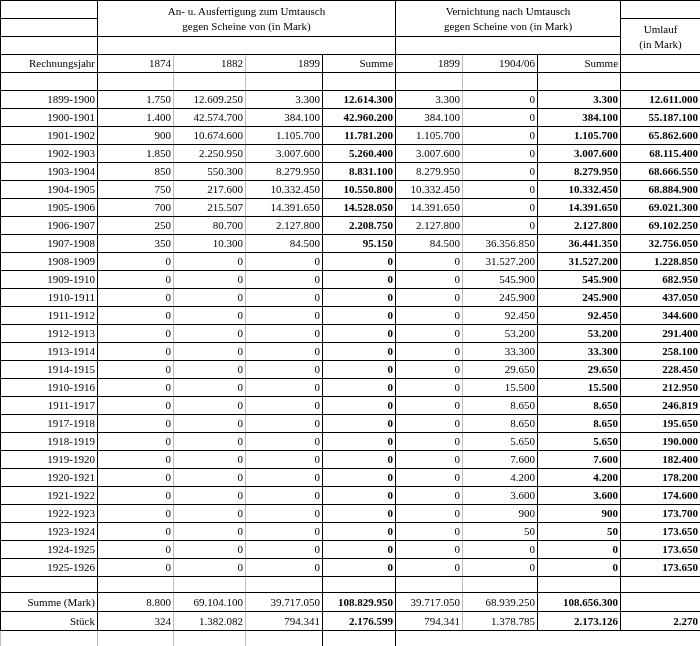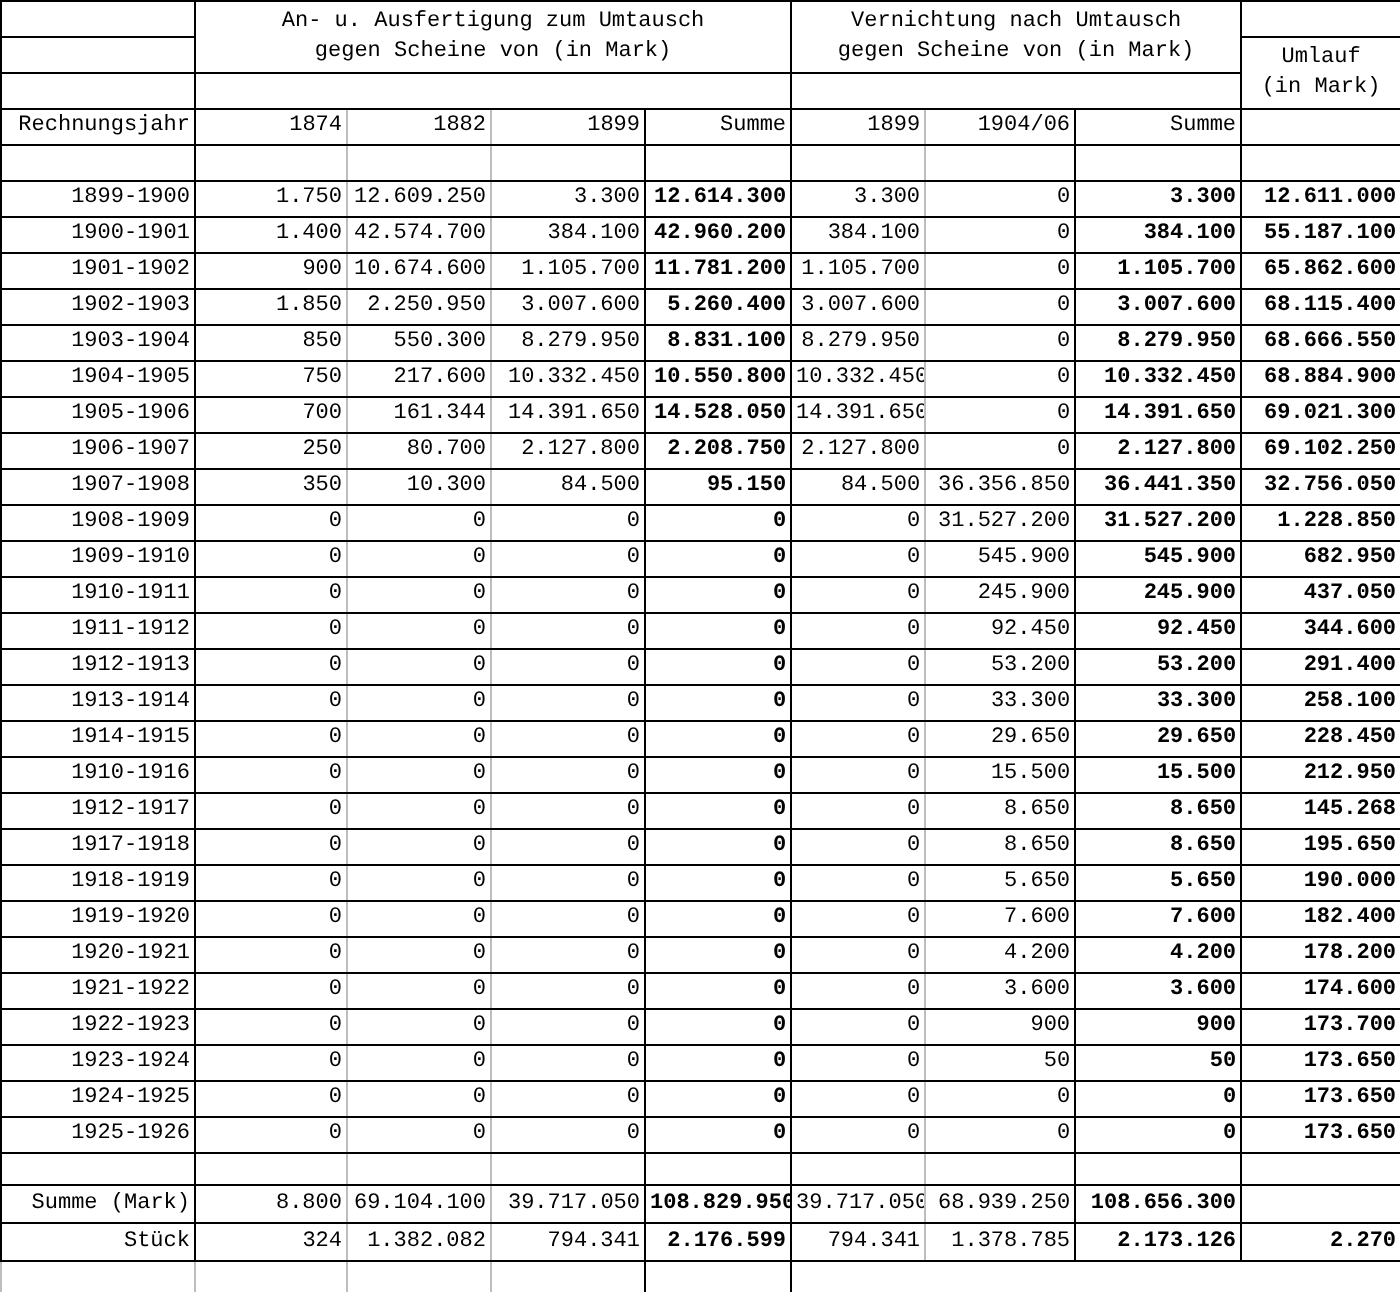--- a/index.html
+++ b/index.html
@@ -5,21 +5,21 @@
   html, body {
     margin: 0;
     padding: 0;
     background: #ffffff;
   }
   .sheet {
     width: 700px;
     height: 646px;
     background: #ffffff;
     overflow: hidden;
-    font-family: Liberation Mono, monospace;
+    font-family: Liberation Serif, serif;
     color: #000000;
   }
   table.grid {
     border-collapse: collapse;
     table-layout: fixed;
     width: 700px;
     border-top: 1px solid #000;
   }
   table.grid td {
     height: 17px;
@@ -173,21 +173,21 @@
           <td class="rb bb num">10.332.450</td>
           <td class="rb bb num bold">10.550.800</td>
           <td class="rg bb num">10.332.450</td>
           <td class="rb bb num">0</td>
           <td class="rb bb num bold">10.332.450</td>
           <td class="rb bb num bold">68.884.900</td>
         </tr>
         <tr>
           <td class="lb rb bb ctr">1905-1906</td>
           <td class="rg bb num">700</td>
-          <td class="rg bb num">161.344</td>
+          <td class="rg bb num">215.507</td>
           <td class="rb bb num">14.391.650</td>
           <td class="rb bb num bold">14.528.050</td>
           <td class="rg bb num">14.391.650</td>
           <td class="rb bb num">0</td>
           <td class="rb bb num bold">14.391.650</td>
           <td class="rb bb num bold">69.021.300</td>
         </tr>
         <tr>
           <td class="lb rb bb ctr">1906-1907</td>
           <td class="rg bb num">250</td>
@@ -292,29 +292,29 @@
           <td class="rg bb num">0</td>
           <td class="rg bb num">0</td>
           <td class="rb bb num">0</td>
           <td class="rb bb num bold">0</td>
           <td class="rg bb num">0</td>
           <td class="rb bb num">15.500</td>
           <td class="rb bb num bold">15.500</td>
           <td class="rb bb num bold">212.950</td>
         </tr>
         <tr>
-          <td class="lb rb bb ctr">1912-1917</td>
+          <td class="lb rb bb ctr">1911-1917</td>
           <td class="rg bb num">0</td>
           <td class="rg bb num">0</td>
           <td class="rb bb num">0</td>
           <td class="rb bb num bold">0</td>
           <td class="rg bb num">0</td>
           <td class="rb bb num">8.650</td>
           <td class="rb bb num bold">8.650</td>
-          <td class="rb bb num bold">145.268</td>
+          <td class="rb bb num bold">246.819</td>
         </tr>
         <tr>
           <td class="lb rb bb ctr">1917-1918</td>
           <td class="rg bb num">0</td>
           <td class="rg bb num">0</td>
           <td class="rb bb num">0</td>
           <td class="rb bb num bold">0</td>
           <td class="rg bb num">0</td>
           <td class="rb bb num">8.650</td>
           <td class="rb bb num bold">8.650</td>

